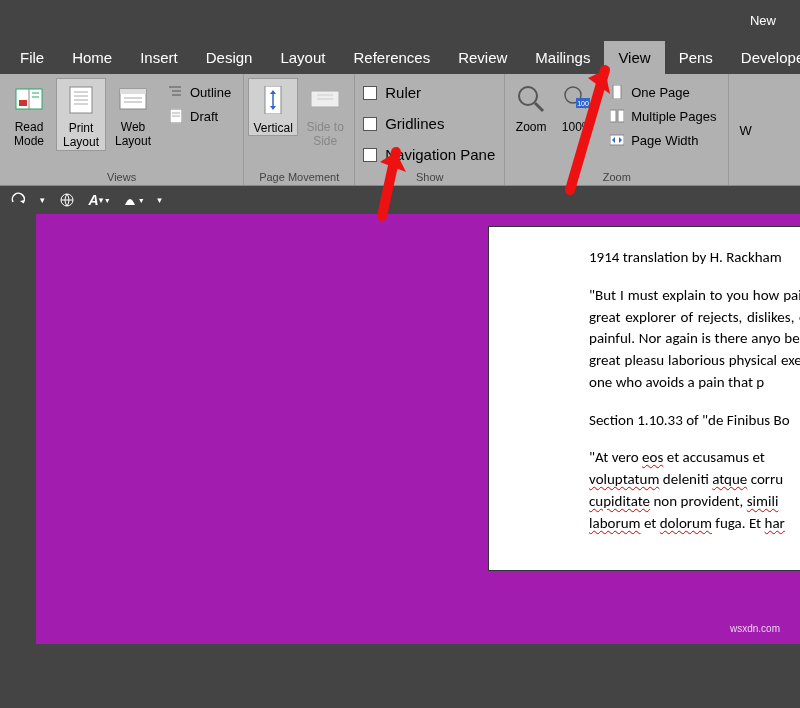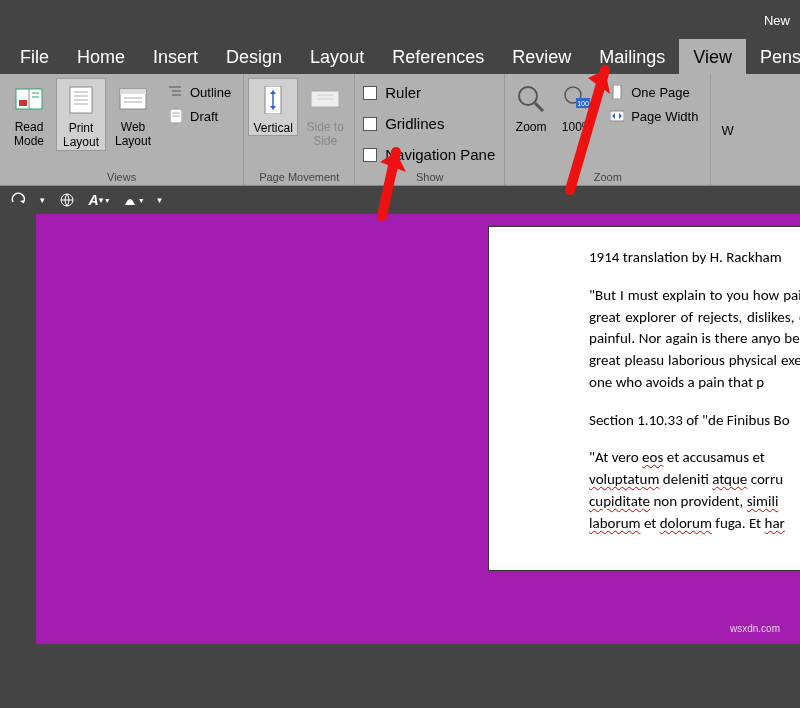--- a/index.html
+++ b/index.html
@@ -1,21 +1,21 @@
 <!DOCTYPE html>
 <html><head>
   <meta charset="utf-8">
   <style>
     * { margin: 0; padding: 0; box-sizing: border-box; }
     body { font-family: 'Segoe UI', Tahoma, sans-serif; width: 800px; height: 708px; overflow: hidden; background: #444; }
     
-    .title-bar { background: #444; color: #fff; height: 40px; display: flex; align-items: center; justify-content: flex-end; padding-right: 10px; font-size: 13px; }
+    .title-bar { background: #444; color: #fff; height: 40px; display: flex; align-items: center; justify-content: flex-end; padding-right: 24px; font-size: 13px; }
     
     .tab-strip { background: #444; height: 34px; display: flex; align-items: center; padding-left: 6px; }
-    .tab { color: #fff; padding: 8px 14px; font-size: 18px; cursor: pointer; }
+    .tab { color: #fff; padding: 8px 14px; font-size: 15px; cursor: pointer; }
     .tab.active { background: #b1b1b1; color: #000; }
     
     .ribbon { background: #b1b1b1; height: 112px; display: flex; border-bottom: 1px solid #888; }
     .ribbon-group { border-right: 1px solid #999; display: flex; flex-direction: column; justify-content: space-between; padding: 4px 4px 2px 4px; }
     .ribbon-group-content { display: flex; gap: 2px; flex: 1; align-items: flex-start; }
     .ribbon-group-label { font-size: 11px; color: #444; text-align: center; padding: 2px 0 0 0; }
     
     .big-btn { display: flex; flex-direction: column; align-items: center; justify-content: flex-start; padding: 4px 4px 0 4px; cursor: pointer; font-size: 12px; text-align: center; line-height: 1.2; width: 50px; }
     .big-btn .icon-box { width: 34px; height: 34px; margin-bottom: 4px; display: flex; align-items: center; justify-content: center; }
     .big-btn.highlighted { background: #d0d0d0; border: 1px solid #999; }
@@ -202,20 +202,29 @@
           <span class="small-icon">
             <svg width="12" height="14">
                 <rect x="2" y="0" width="8" height="14" fill="#fff" stroke="#888"></rect>
               </svg>
           </span>
           <span>One Page</span>
         </div>
         <div class="small-btn">
           <span class="small-icon">
             <svg width="14" height="14">
+                <rect x="0" y="1" width="6" height="12" fill="#fff" stroke="#888"></rect>
+                <rect x="8" y="1" width="6" height="12" fill="#fff" stroke="#888"></rect>
+              </svg>
+          </span>
+          <span>Multiple Pages</span>
+        </div>
+        <div class="small-btn">
+          <span class="small-icon">
+            <svg width="14" height="14">
                 <rect x="0" y="2" width="14" height="10" fill="#fff" stroke="#888"></rect>
                 <path d="M2 7 L5 4 L5 10 Z M12 7 L9 4 L9 10 Z" fill="#36c"></path>
               </svg>
           </span>
           <span>Page Width</span>
         </div>
       </div>
     </div>
     <div class="ribbon-group-label">Zoom</div>
   </div>

